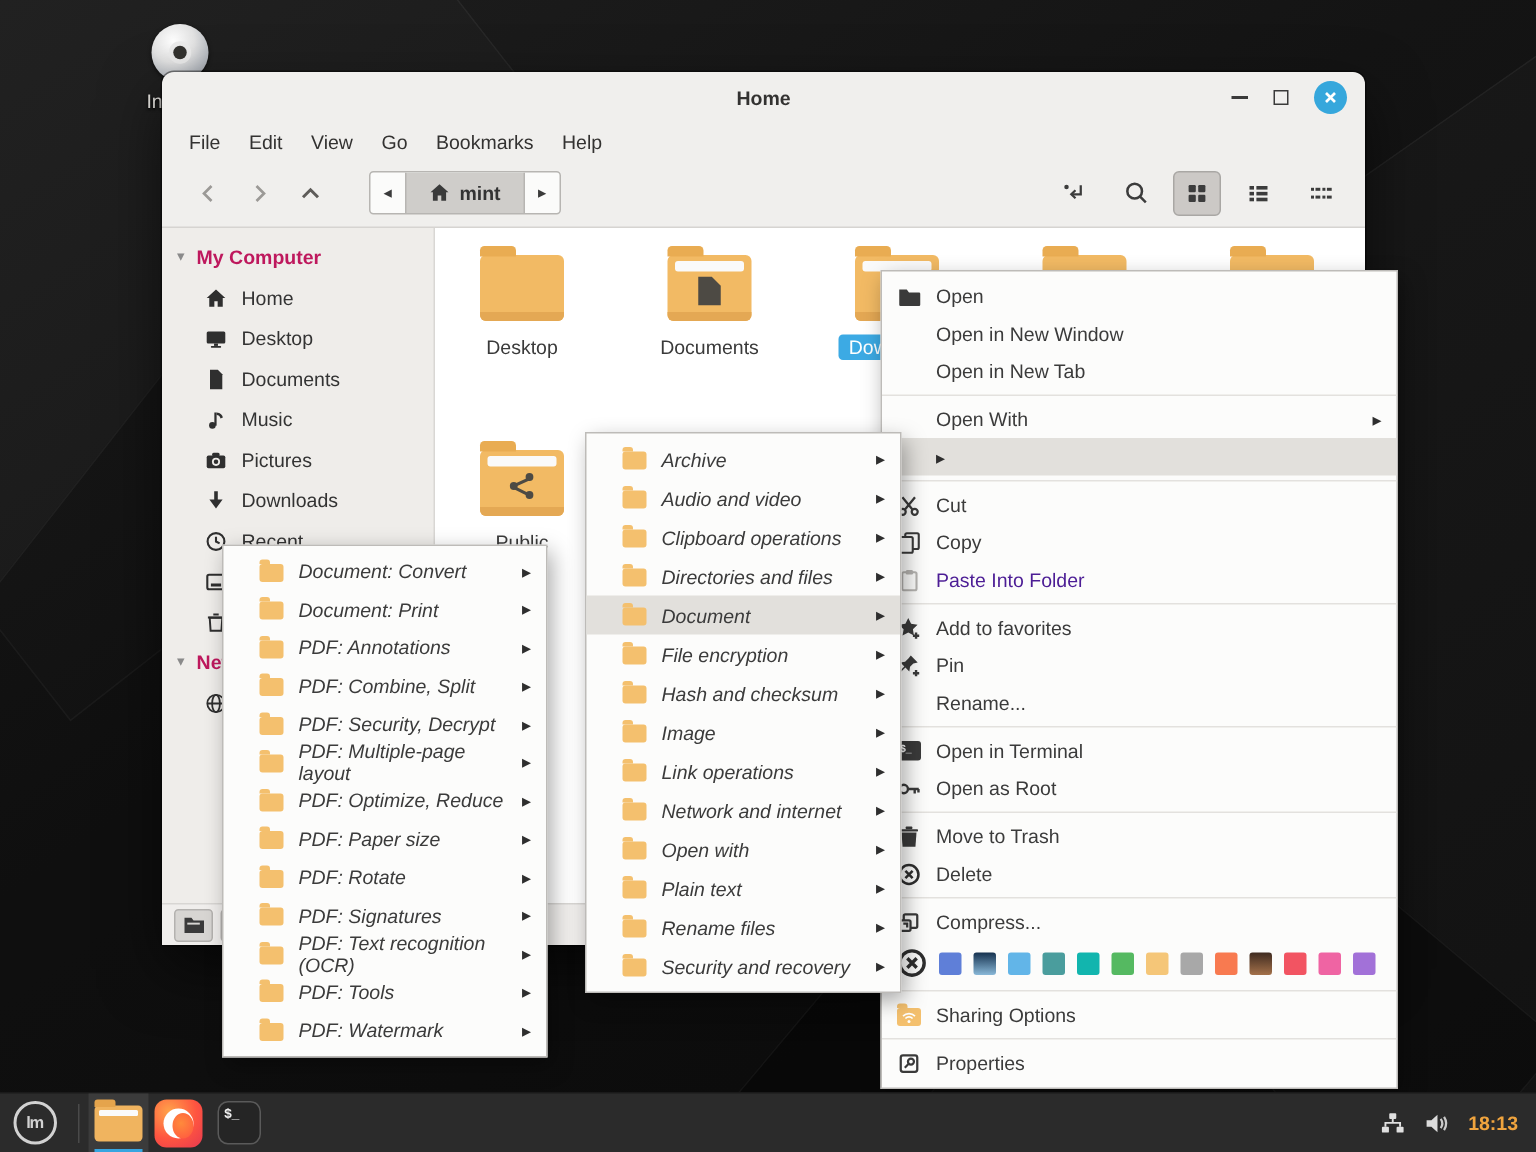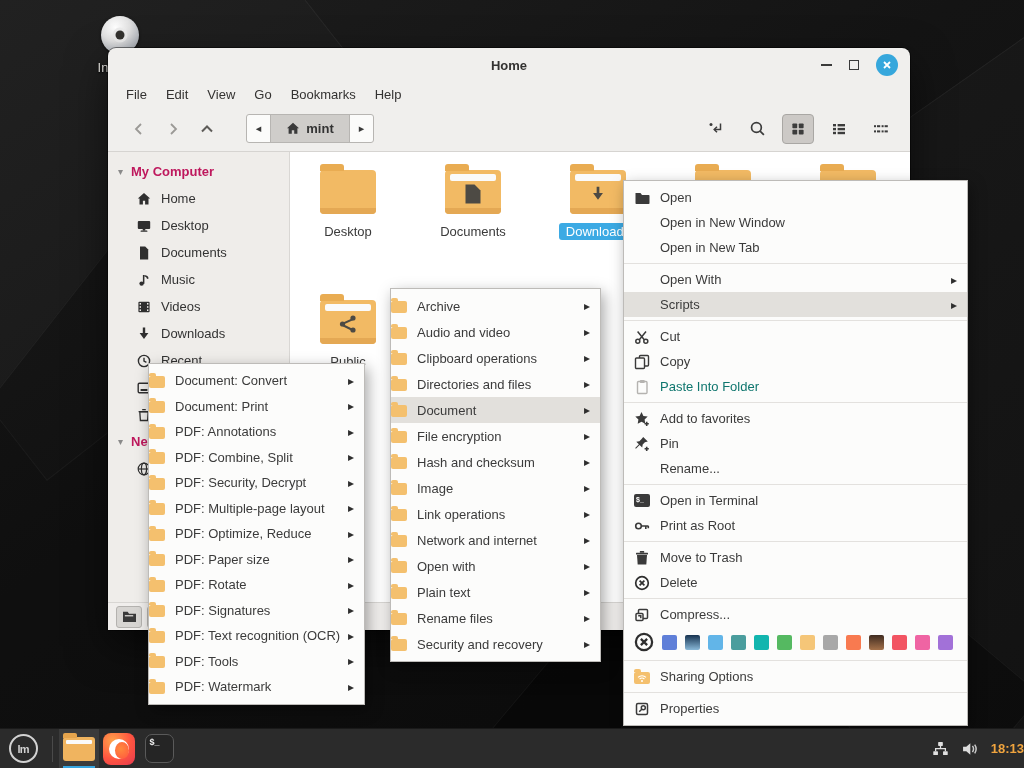--- a/index.html
+++ b/index.html
@@ -62,35 +62,35 @@
   .folder-glyph { position:absolute; left:50%; top:55%; transform:translate(-50%,-50%); }
   .tile-label { margin-top:10px; font-size:13px; color:#3a3a3a; }
   .tile-label .sel { background:#3caae4; color:#fff; border-radius:3px; padding:1px 7px; }
 
   .statusbar { height:28px; background:#f0eeec; border-top:1px solid #d8d6d3; display:flex; align-items:center; padding-left:8px; gap:5px; }
   .status-btn { width:26px; height:22px; border:1px solid #b4b2af; background:#d7d5d2; border-radius:3px; display:flex; align-items:center; justify-content:center; }
   .status-btn.plain { background:#eceae7; }
 
   
   .menu { position:absolute; background:#fcfcfb; border:1px solid #bdbbb8; box-shadow:3px 5px 14px rgba(0,0,0,.35); padding:4px 0; }
-  .ctx { left:623px; top:180px; width:345px; z-index:20; }
+  .ctx { left:587px; top:180px; width:345px; z-index:20; }
   .cm-row { height:25px; display:flex; align-items:center; padding:0 10px; }
   .cm-ico { width:26px; display:flex; align-items:center; }
   .cm-label { font-size:13px; color:#3b3b3b; flex:1; }
-  .cm-row.disabled .cm-label { color:#0f766e; }
+  .cm-row.disabled .cm-label { color:#4c1d95; }
   .cm-arrow { font-size:12px; color:#2e2e2e; }
   .cm-sep { height:1px; background:#e3e1de; margin:3px 0; }
   .hl { background:#e2e0dc; }
   .term-mini { width:16px; height:13px; background:#3a3a3a; border-radius:2px; color:#fff; font-size:7px; font-weight:bold; line-height:12px; padding-left:2px; display:inline-block; }
 
   .swatch-row { height:30px; display:flex; align-items:center; padding:0 10px; gap:8px; }
   .swatches { display:flex; gap:8px; align-items:center; }
   .swatch { width:15px; height:15px; border-radius:2px; display:inline-block; }
 
-  .submenu .cm-row { padding:0 10px 0 0; }
+  .submenu .cm-row { padding:0 10px 0 24px;font-style:italic; }
   .scripts-menu { left:390px; top:288px; width:211px; z-index:21; }
   .scripts-menu .cm-row { height:26px; }
   .doc-menu { left:148px; top:363px; width:217px; z-index:22; }
   .doc-menu .cm-row { height:25.5px; }
   .mini-folder { width:16px; height:12px; background:#f4c06e; border-radius:2px; position:relative; display:inline-block; margin-top:2px; }
   .mini-folder::before { content:""; position:absolute; top:-3px; left:0; width:7px; height:3px; background:#f4c06e; border-radius:2px 2px 0 0; }
   .share-folder { position:relative; }
 
   
   .taskbar { position:absolute; left:0; bottom:0; width:1024px; height:40px; background:#2b2b2b; border-top:1px solid #1a1a1a; display:flex; align-items:center; z-index:30; }
@@ -100,21 +100,21 @@
   .task-btn { width:40px; height:40px; display:flex; align-items:center; justify-content:center; position:relative; }
   .task-btn.active { background:#3b3b3b; }
   .task-btn.active::after { content:""; position:absolute; left:4px; right:4px; bottom:0; height:3px; background:#37a5e0; }
   .tb-folder { width:32px; height:24px; background:#f0b45f; border-radius:3px; position:relative; }
   .tb-folder::before { content:""; position:absolute; top:-4px; left:0; width:14px; height:5px; background:#e5a44c; border-radius:2px 2px 0 0; }
   .tb-folder::after { content:""; position:absolute; top:3px; left:3px; right:3px; height:4px; background:#fafafa; border-radius:1px; }
   .ff { width:32px; height:32px; border-radius:8px; background:radial-gradient(circle at 30% 25%,#ffa24a,#ff5540 55%,#e63950); position:relative; overflow:hidden; }
   .ff::before { content:""; position:absolute; inset:6px; background:#fff; border-radius:50%; }
   .ff::after { content:""; position:absolute; inset:9px 6px 6px 12px; background:radial-gradient(circle at 40% 40%,#ff8a3c,#ff5540); border-radius:50%; }
   .term { width:29px; height:29px; border-radius:7px; background:#252525; border:1px solid #5a5a5a; color:#f0f0f0; font-size:9px; font-weight:bold; padding:2px 0 0 4px; }
-  .tb-right { margin-left:auto; display:flex; align-items:center; gap:12px; }
+  .tb-right { margin-left:auto; display:flex; align-items:center; gap:12px; padding-right:12px; }
   .clock { font-size:13px; font-weight:bold; color:#f0a43e; }
 </style>
 </head>
 <body>
 
 <div class="wallpaper">
   <div class="wp-shape wp1"></div>
   <div class="wp-shape wp2"></div>
   <div class="wp-shape wp3"></div>
   <div class="wp-shape wp4"></div>
@@ -264,31 +264,26 @@
       <div class="side-row">
         <svg width="16" height="16" viewBox="0 0 16 16">
             <circle cx="5.6" cy="11.6" r="2.2" fill="#2f2f2f"></circle>
             <rect x="6.9" y="3" width="1.5" height="8.8" fill="#2f2f2f"></rect>
             <path d="M8.4 3c2.6.3 3.9 1.5 4.2 3.4l-1.6.6c-.2-1.5-1.1-2.2-2.6-2.4z" fill="#2f2f2f"></path>
           </svg>
         <span class="lbl">Music</span>
       </div>
       <div class="side-row">
         <svg width="16" height="16" viewBox="0 0 16 16">
-            <rect x="2.4" y="2.8" width="11.2" height="10.4" rx="1" fill="#2f2f2f"></rect>
-            <g fill="#efedea">
-              <rect x="3.6" y="4" width="1.4" height="1.6"></rect>
-              <rect x="3.6" y="7.2" width="1.4" height="1.6"></rect>
-              <rect x="3.6" y="10.4" width="1.4" height="1.6"></rect>
-              <rect x="11" y="4" width="1.4" height="1.6"></rect>
-              <rect x="11" y="7.2" width="1.4" height="1.6"></rect>
-              <rect x="11" y="10.4" width="1.4" height="1.6"></rect>
-            </g>
-          </svg>
-        <span class="lbl">Videos</span>
+            <rect x="1.8" y="4.6" width="12.4" height="8.6" rx="1.2" fill="#2f2f2f"></rect>
+            <rect x="5.4" y="2.8" width="5" height="2.4" rx="1" fill="#2f2f2f"></rect>
+            <circle cx="8" cy="8.9" r="2.7" fill="#efedea"></circle>
+            <circle cx="8" cy="8.9" r="1.5" fill="#2f2f2f"></circle>
+          </svg>
+        <span class="lbl">Pictures</span>
       </div>
       <div class="side-row">
         <svg width="16" height="16" viewBox="0 0 16 16">
             <path fill="#2f2f2f" d="M6.8 1.5h2.4v5.5h3.2L8 13 3.6 7h3.2z"></path>
           </svg>
         <span class="lbl">Downloads</span>
       </div>
       <div class="side-row">
         <svg width="16" height="16" viewBox="0 0 16 16">
             <g stroke="#2f2f2f" stroke-width="1.4" fill="none">
@@ -402,21 +397,20 @@
       <span class="cm-label">Open in New Tab</span>
   </div>
   <div class="cm-sep"></div>
   <div class="cm-row">
     <span class="cm-ico"></span>
       <span class="cm-label">Open With</span>
     <span class="cm-arrow">▸</span>
   </div>
   <div class="cm-row hl">
     <span class="cm-ico"></span>
-      <span class="cm-label">Scripts</span>
     <span class="cm-arrow">▸</span>
   </div>
   <div class="cm-sep"></div>
   <div class="cm-row">
     <span class="cm-ico">
         <svg width="16" height="16" viewBox="0 0 16 16">
           <g stroke="#3a3a3a" stroke-width="1.5" fill="none">
             <circle cx="3.8" cy="12.2" r="2"></circle>
             <circle cx="11.8" cy="12.2" r="2"></circle>
             <path d="M5.3 10.7L12 2.5M10.3 10.7L3.6 2.5"></path>
@@ -477,21 +471,21 @@
   </div>
   <div class="cm-row">
     <span class="cm-ico">
         <svg width="16" height="16" viewBox="0 0 16 16">
           <g stroke="#3a3a3a" stroke-width="1.6" fill="none">
             <circle cx="4.5" cy="8" r="2.8"></circle>
             <path d="M7.3 8h7.2M11.8 8v3M14.3 8v2.3"></path>
           </g>
         </svg>
       </span>
-    <span class="cm-label">Print as Root</span>
+    <span class="cm-label">Open as Root</span>
   </div>
   <div class="cm-sep"></div>
   <div class="cm-row">
     <span class="cm-ico">
         <svg width="16" height="16" viewBox="0 0 16 16">
           <path fill="#3a3a3a" d="M3 5h10l-.7 9.5H3.7z"></path>
           <rect x="2" y="2.8" width="12" height="1.6" rx=".5" fill="#3a3a3a"></rect>
           <rect x="5.8" y="1" width="4.4" height="1.8" rx=".5" fill="#3a3a3a"></rect>
         </svg>
       </span>

